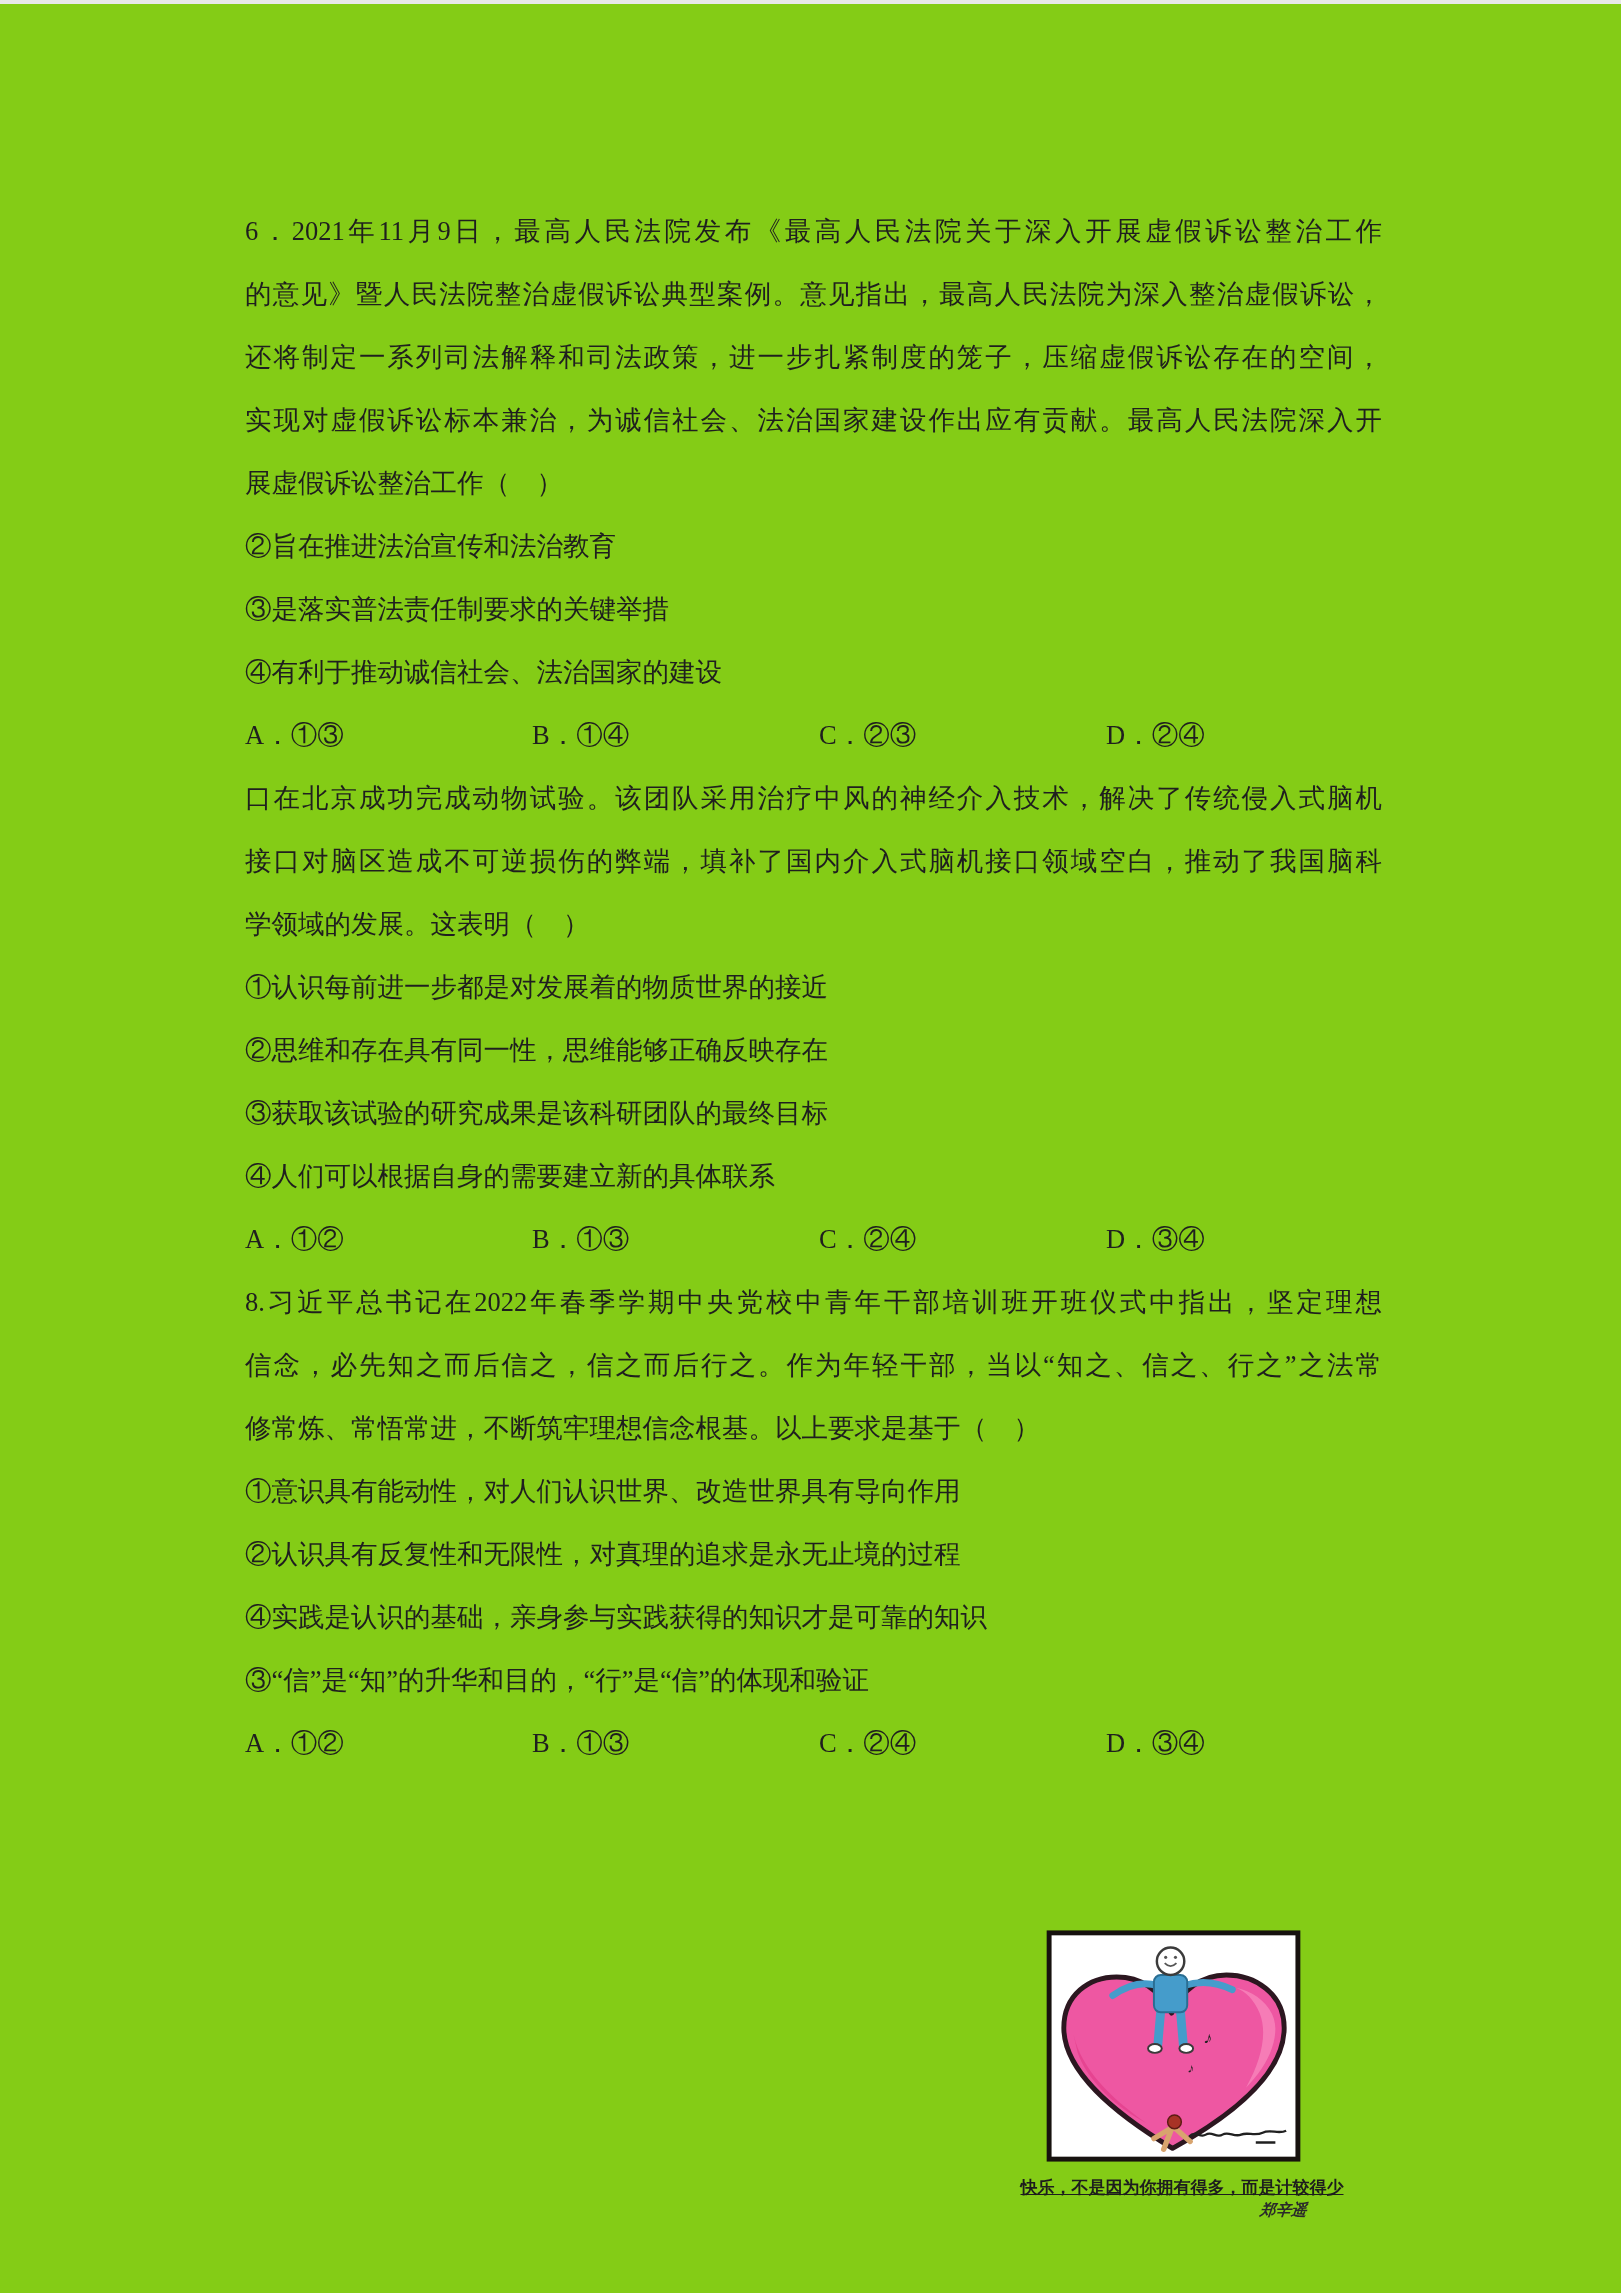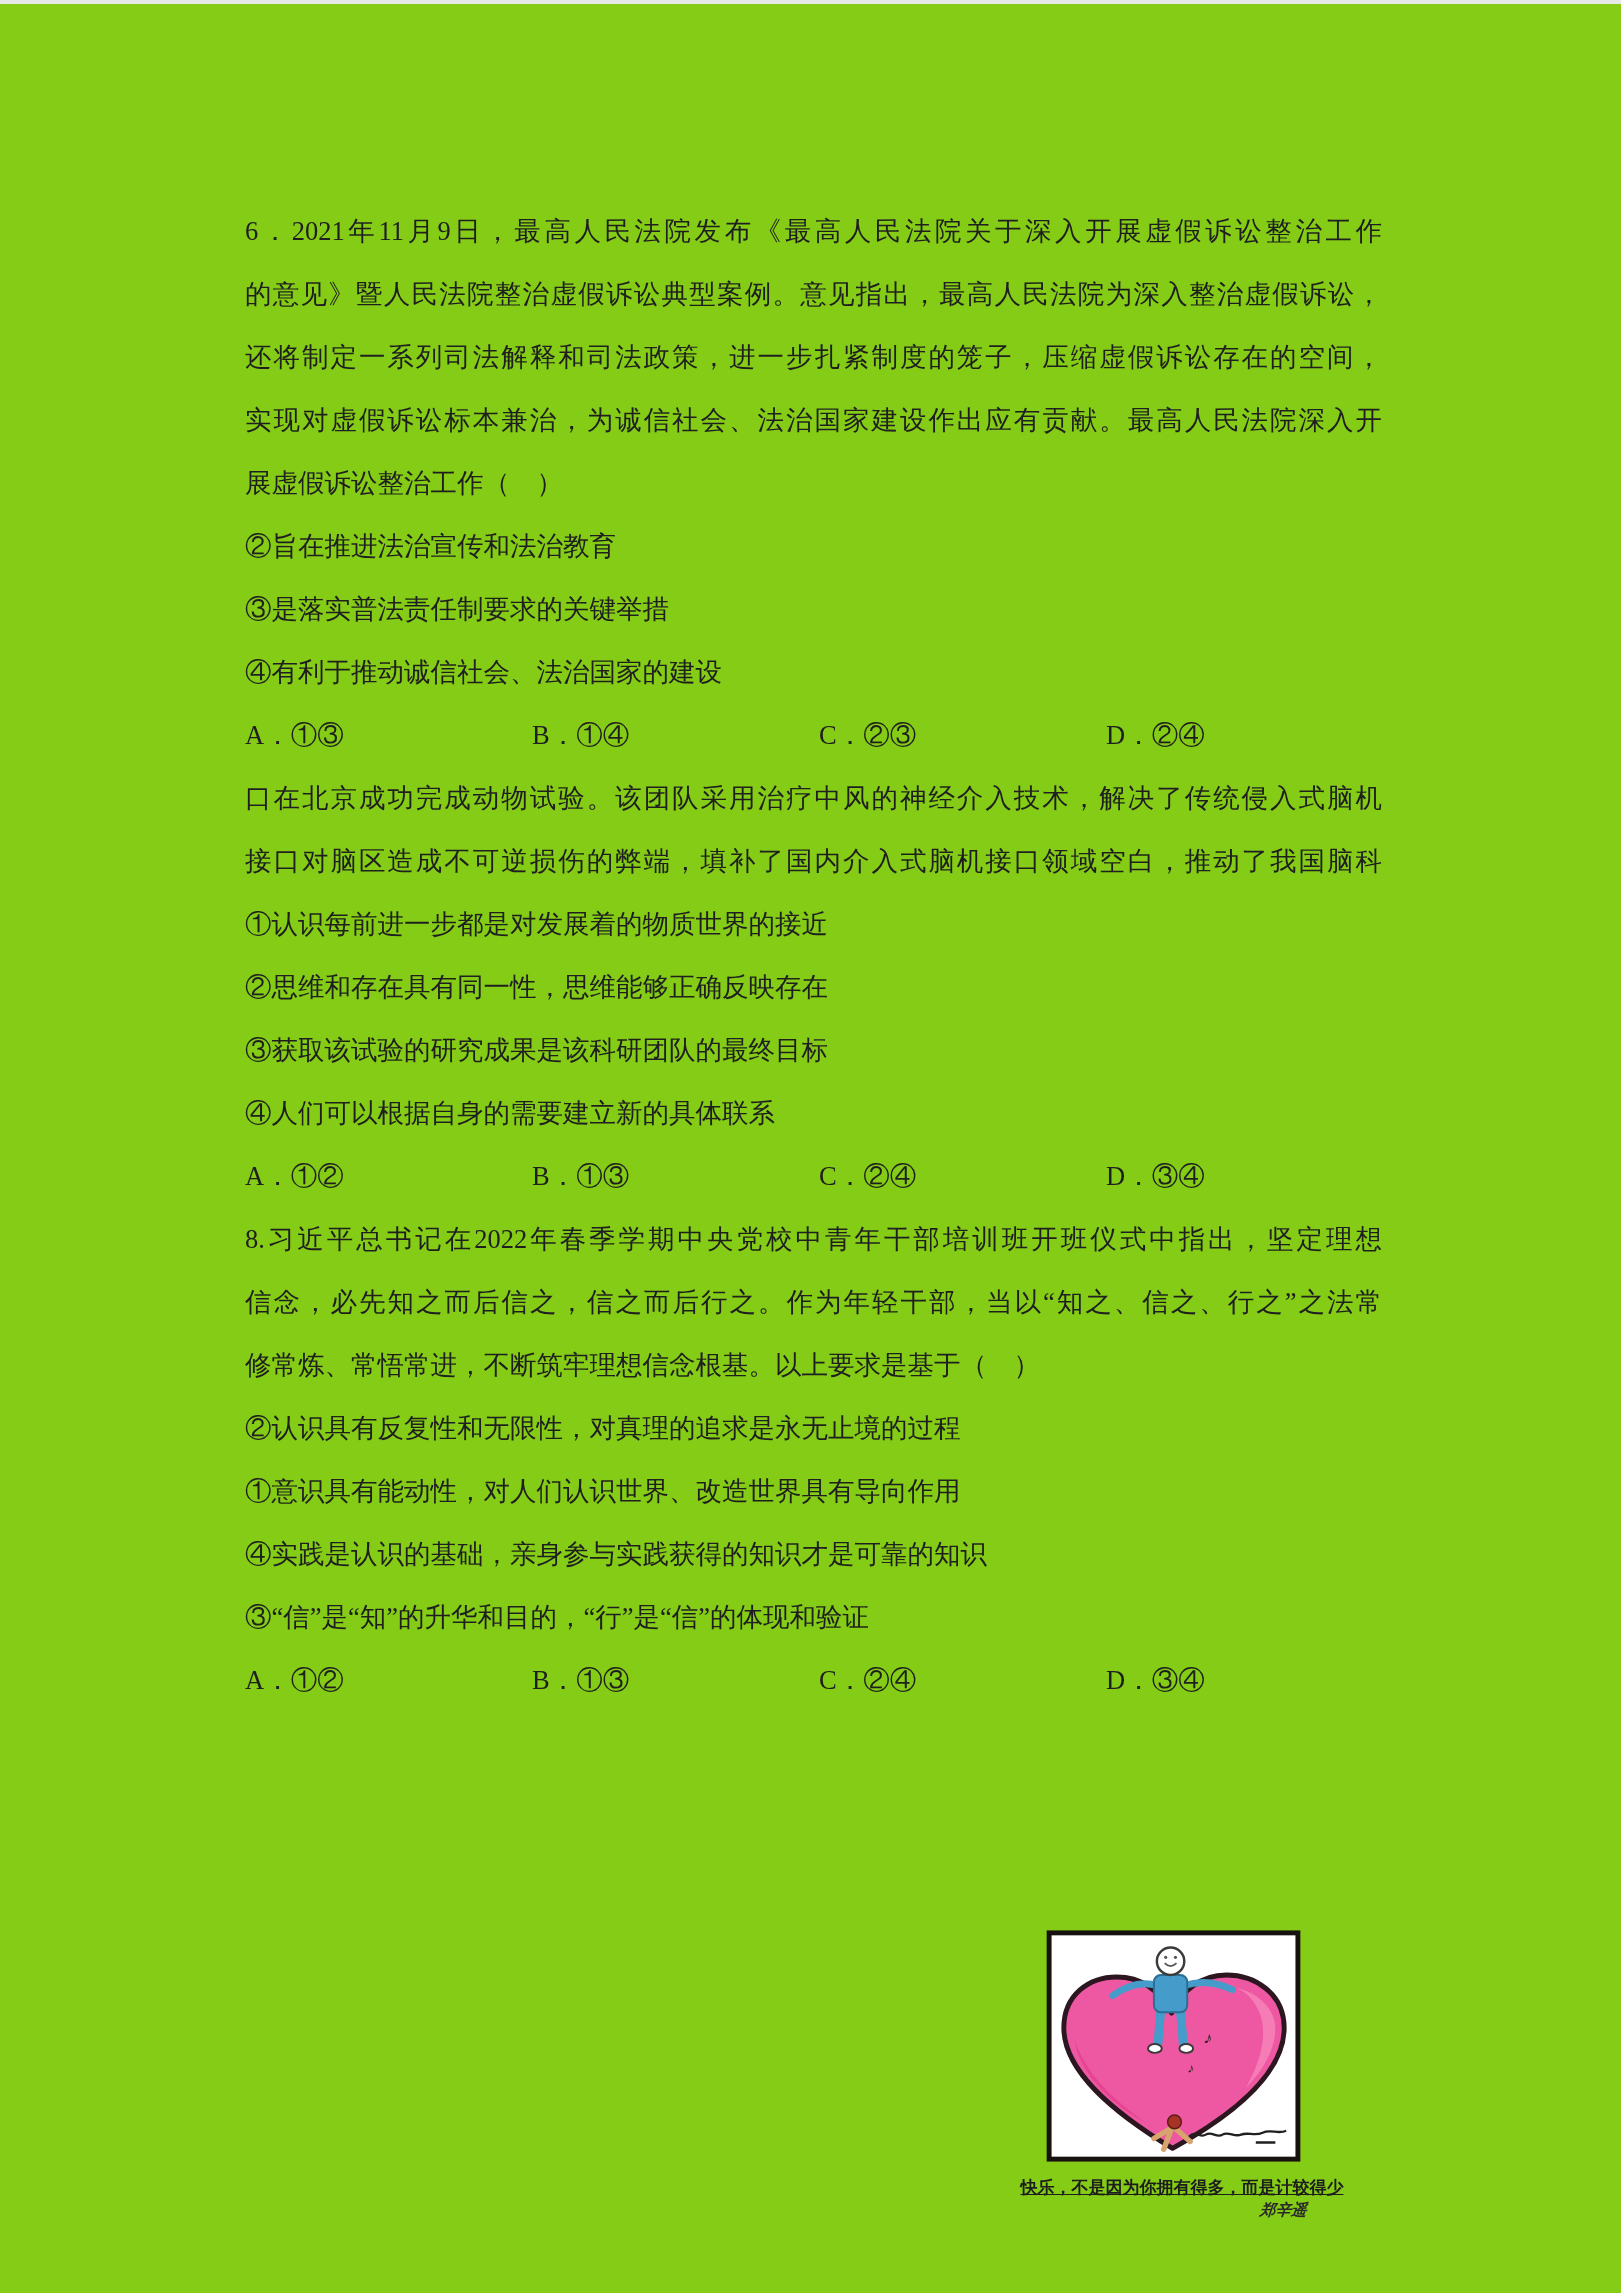--- a/index.html
+++ b/index.html
@@ -94,38 +94,39 @@
         <span class="opt">A．①③</span>
         <span class="opt">B．①④</span>
         <span class="opt">C．②③</span>
         <span class="opt">D．②④</span>
       </div>
     </section>
 
     <section class="question gap-lg">
       <div class="line just">口在北京成功完成动物试验。该团队采用治疗中风的神经介入技术，解决了传统侵入式脑机</div>
       <div class="line just">接口对脑区造成不可逆损伤的弊端，填补了国内介入式脑机接口领域空白，推动了我国脑科</div>
+      <div class="line">学领域的发展。这表明（　）</div>
       <div class="line">①认识每前进一步都是对发展着的物质世界的接近</div>
       <div class="line">②思维和存在具有同一性，思维能够正确反映存在</div>
       <div class="line">③获取该试验的研究成果是该科研团队的最终目标</div>
       <div class="line">④人们可以根据自身的需要建立新的具体联系</div>
       <div class="line options">
         <span class="opt">A．①②</span>
         <span class="opt">B．①③</span>
         <span class="opt">C．②④</span>
         <span class="opt">D．③④</span>
       </div>
     </section>
 
     <section class="question gap-md">
       <div class="line just">8.习近平总书记在2022年春季学期中央党校中青年干部培训班开班仪式中指出，坚定理想</div>
       <div class="line just">信念，必先知之而后信之，信之而后行之。作为年轻干部，当以“知之、信之、行之”之法常</div>
       <div class="line">修常炼、常悟常进，不断筑牢理想信念根基。以上要求是基于（　）</div>
+      <div class="line">①意识具有能动性，对人们认识世界、改造世界具有导向作用</div>
       <div class="line">②认识具有反复性和无限性，对真理的追求是永无止境的过程</div>
-      <div class="line">①意识具有能动性，对人们认识世界、改造世界具有导向作用</div>
       <div class="line">④实践是认识的基础，亲身参与实践获得的知识才是可靠的知识</div>
       <div class="line">③“信”是“知”的升华和目的，“行”是“信”的体现和验证</div>
       <div class="line options">
         <span class="opt">A．①②</span>
         <span class="opt">B．①③</span>
         <span class="opt">C．②④</span>
         <span class="opt">D．③④</span>
       </div>
     </section>
 

